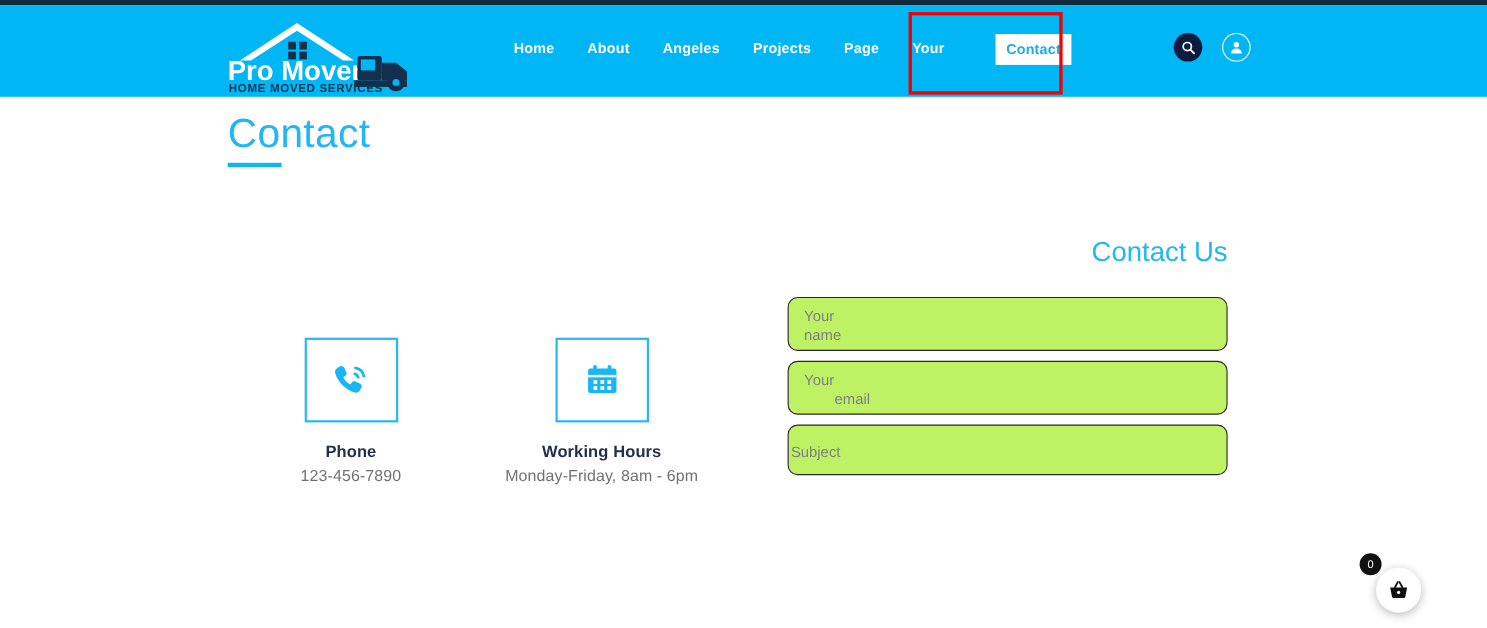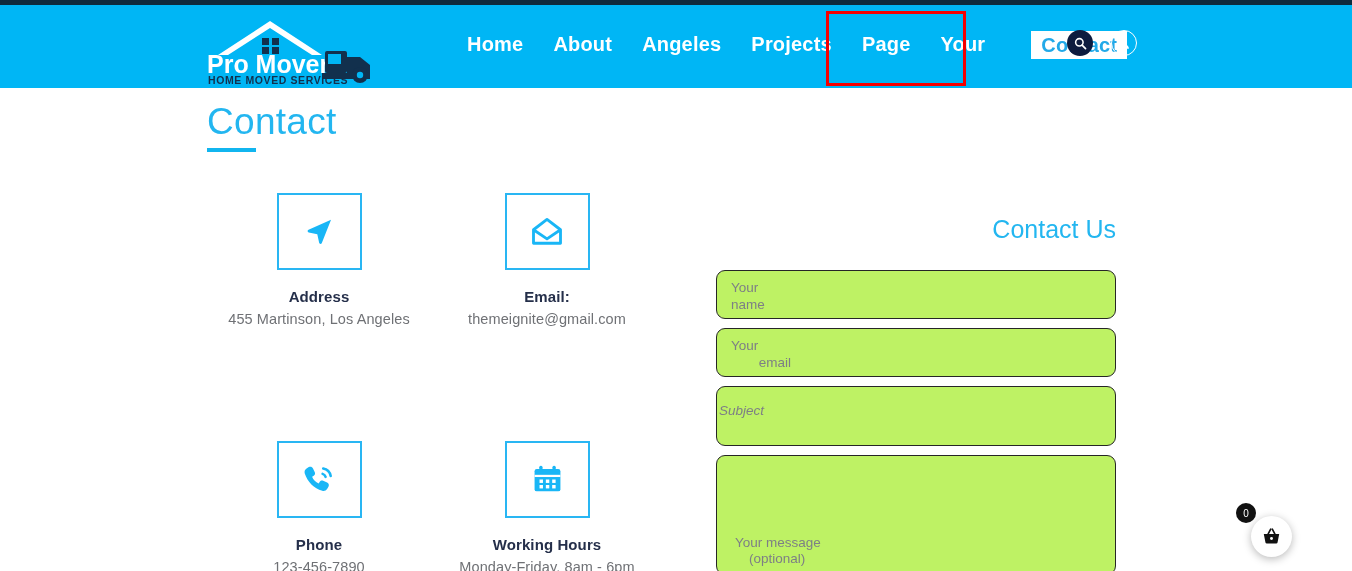--- a/index.html
+++ b/index.html
@@ -25,21 +25,21 @@
   
   .logo { position:absolute; left:200px; top:10px; width:180px; height:70px; }
   .logo svg { display:block; }
 
   
   .nav {
     position:absolute; left:452px; top:26px;
     display:flex; align-items:flex-start; gap:0;
   }
   .nav-item {
-    color:#ffffff; font-weight:bold; font-size:20px;
+    color:#ffffff; font-weight:bold; font-size:13px;
     padding:6px 15px; letter-spacing:.2px;
     white-space:nowrap; cursor:pointer; line-height:14px;text-align:center;
   }
   .nav-item.active {
     background:#ffffff; color:#22a9e8;
     padding:7px 10px; margin-left:31px;
   }
 
   
   .hdr-icons {
@@ -103,21 +103,21 @@
     text-align:right; font-size:25px; color:#23b6f0; font-weight:400;
   }
   .form {
     position:absolute; left:716px; top:270px; width:400px;
   }
   .field {
     width:400px; border:1px solid #262626; border-radius:9px;
     background:#bef264; margin-bottom:9px; position:relative;
   }
   .field.short { height:49px; }
-  .field.subject { height:60px;font-style:italic; }
+  .field.subject { height:46px; }
   .field.textarea { height:120px; }
   .ph {
     position:absolute; color:#7d7f85; font-size:13.5px; line-height:17px;
   }
   .ph.two { left:14px; top:8px; width:60px; }
   .ph.subject-ph { left:2px; top:15px; }
   .ph.msg { left:18px; top:78px; width:120px; }
 
   
   .cart-fab {
@@ -193,44 +193,20 @@
   </div>
 </div>
 
 <div class="annot-box"></div>
 
 <div class="page-title">Contact</div>
 <div class="title-underline"></div>
 
 <div class="info-grid">
 
-  <div class="info-row">
-
-    <div class="info-cell">
-      <div class="icon-box">
-        <svg width="34" height="34" viewBox="0 0 24 24">
-          <path d="M20.5 3.4 L4.6 10.4 c-0.9 0.4 -0.8 1.7 0.2 1.9 l6.0 1.3 1.3 6.0 c0.2 1.0 1.5 1.1 1.9 0.2 Z" fill="#19b6f6"></path>
-        </svg>
-      </div>
-      <div class="info-label">Address</div>
-      <div class="info-value">455 Martinson, Los Angeles</div>
-    </div>
-
-    <div class="info-cell">
-      <div class="icon-box">
-        <svg width="36" height="36" viewBox="0 0 24 24" fill="none" stroke="#19b6f6" stroke-width="1.9" stroke-linejoin="round">
-          <path d="M3 10.5 L12 3.6 L21 10.5 L21 19.5 L3 19.5 Z"></path>
-          <path d="M3 10.5 L12 16.6 L21 10.5"></path>
-        </svg>
-      </div>
-      <div class="info-label">Email:</div>
-      <div class="info-value">themeignite@gmail.com</div>
-    </div>
-
-  </div>
 
   <div class="row-gap"></div>
 
   <div class="info-row">
 
     <div class="info-cell">
       <div class="icon-box">
         <svg width="36" height="36" viewBox="0 0 24 24">
           <path d="M5.2 3.4 c1.1 -0.6 2.3 -0.2 2.8 0.9 l1.2 2.6 c0.4 0.9 0.1 1.8 -0.7 2.3 l-1.1 0.7 c0.8 2.0 2.4 3.6 4.4 4.4 l0.7 -1.1 c0.5 -0.8 1.4 -1.1 2.3 -0.7 l2.6 1.2 c1.1 0.5 1.5 1.7 0.9 2.8 l-0.9 1.5 c-0.7 1.1 -2.0 1.6 -3.2 1.2 C8.6 17.5 4.4 13.3 2.5 7.6 c-0.4 -1.2 0.1 -2.5 1.2 -3.2 Z" fill="#19b6f6"></path>
           <path d="M14.8 4.3 a6.3 6.3 0 0 1 5.0 5.0" fill="none" stroke="#19b6f6" stroke-width="1.7" stroke-linecap="round"></path>
@@ -274,24 +250,20 @@
 
   <div class="field short">
     <span class="ph two">Your</span>
     <span class="ph two" style="top:25px;text-align:right;">email</span>
   </div>
 
   <div class="field subject">
     <span class="ph subject-ph">Subject</span>
   </div>
 
-  <div class="field textarea">
-    <span class="ph msg">Your message</span>
-    <span class="ph msg" style="top:94px;left:32px;">(optional)</span>
-  </div>
 
 </div>
 
 <div class="cart-fab">
   <svg width="21" height="21" viewBox="0 0 24 24">
     <path d="M3.2 9.2 h17.6 l-1.9 9.6 a1.6 1.6 0 0 1 -1.6 1.3 H6.7 a1.6 1.6 0 0 1 -1.6 -1.3 Z" fill="#111111"></path>
     <path d="M8.2 9.0 L11.1 3.6" stroke="#111111" stroke-width="1.9" fill="none" stroke-linecap="round"></path>
     <path d="M15.8 9.0 L12.9 3.6" stroke="#111111" stroke-width="1.9" fill="none" stroke-linecap="round"></path>
     <circle cx="12" cy="14.4" r="1.7" fill="#ffffff"></circle>
   </svg>

